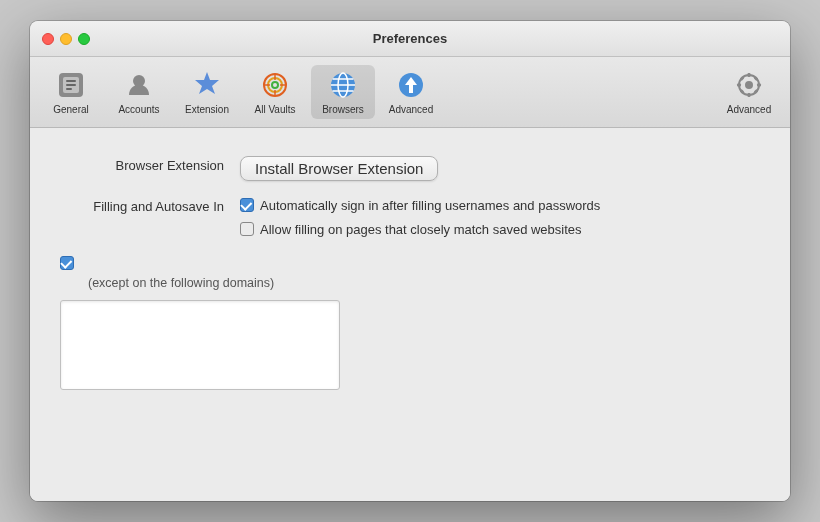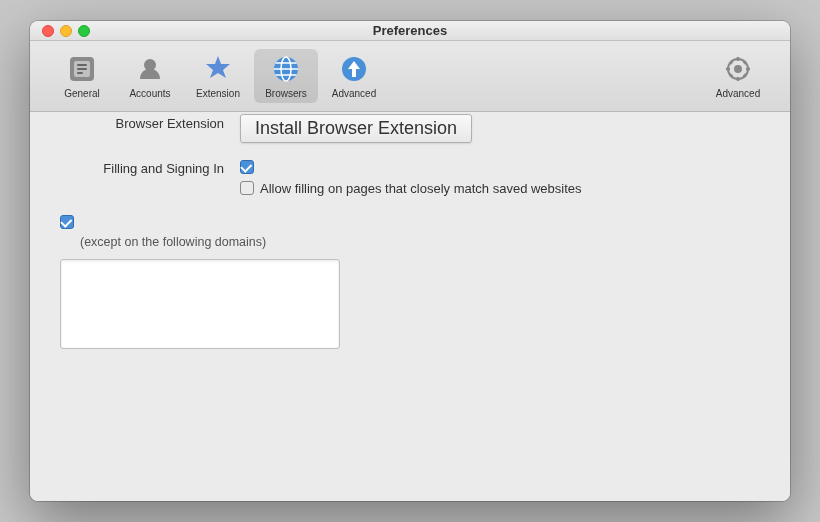--- a/index.html
+++ b/index.html
@@ -20,21 +20,21 @@
       background: #ececec;
       border-radius: 8px;
       box-shadow: 0 20px 60px rgba(0,0,0,0.4), 0 0 0 1px rgba(0,0,0,0.2);
       display: flex;
       flex-direction: column;
       overflow: hidden;
     }
 
     
     .titlebar {
-      height: 20px;
+      height: 36px;
       background: linear-gradient(to bottom, #f0f0f0, #e0e0e0);
       border-bottom: 1px solid #c0c0c0;
       display: flex;
       align-items: center;
       justify-content: center;
       position: relative;
       border-radius: 8px 8px 0 0;
       flex-shrink: 0;
     }
 
@@ -58,21 +58,21 @@
     .titlebar-title {
       font-size: 13px;
       font-weight: 600;
       color: #333;
     }
 
     
     .toolbar {
       background: linear-gradient(to bottom, #e8e8e8, #d8d8d8);
       border-bottom: 1px solid #b8b8b8;
-      padding: 8px 20px;
+      padding: 8px 9px;
       display: flex;
       align-items: center;
       justify-content: center;
       flex-shrink: 0;
     }
 
     .toolbar-inner {
       display: flex;
       align-items: flex-start;
       gap: 4px;
@@ -111,21 +111,21 @@
       white-space: nowrap;
     }
 
     .toolbar-spacer {
       flex: 1;
     }
 
     
     .content {
       flex: 1;
-      padding: 2px 30px;
+      padding: 28px 30px;
       background: #ebebeb;
       overflow-y: auto;
     }
 
     .pref-row {
       display: flex;
       align-items: flex-start;
       margin-bottom: 16px;
     }
 
@@ -146,22 +146,22 @@
       flex-direction: column;
       gap: 6px;
     }
 
     
     .install-button {
       display: inline-block;
       padding: 3px 14px;
       background: linear-gradient(to bottom, #f9f9f9, #e8e8e8);
       border: 1px solid #b0b0b0;
-      border-radius: 3px;
-      font-size: 18px;
+      border-radius: 8px;
+      font-size: 15px;
       color: #333;
       cursor: pointer;
       box-shadow: 0 1px 2px rgba(0,0,0,0.1);
       align-self: flex-start;
     }
 
     
     .checkbox-row {
       display: flex;
       align-items: flex-start;
@@ -274,20 +274,34 @@
 
       <div class="toolbar-item">
         <div class="toolbar-icon">
           <svg class="toolbar-svg" viewBox="0 0 32 32">
             <polygon points="16,3 19,11 28,11 21,17 24,25 16,20 8,25 11,17 4,11 13,11" fill="#5b8dd9"></polygon>
           </svg>
         </div>
         <span class="toolbar-label">Extension</span>
       </div>
 
+      <div class="toolbar-item">
+        <div class="toolbar-icon">
+          <svg class="toolbar-svg" viewBox="0 0 32 32">
+            <circle cx="16" cy="16" r="11" fill="none" stroke="#e06020" stroke-width="2"></circle>
+            <circle cx="16" cy="16" r="7" fill="none" stroke="#e0a020" stroke-width="2"></circle>
+            <circle cx="16" cy="16" r="3" fill="none" stroke="#40b040" stroke-width="2"></circle>
+            <line x1="16" y1="5" x2="16" y2="11" stroke="#e06020" stroke-width="1.5"></line>
+            <line x1="16" y1="21" x2="16" y2="27" stroke="#e06020" stroke-width="1.5"></line>
+            <line x1="5" y1="16" x2="11" y2="16" stroke="#e06020" stroke-width="1.5"></line>
+            <line x1="21" y1="16" x2="27" y2="16" stroke="#e06020" stroke-width="1.5"></line>
+          </svg>
+        </div>
+        <span class="toolbar-label">All Vaults</span>
+      </div>
 
       <div class="toolbar-item active">
         <div class="toolbar-icon">
           <svg class="toolbar-svg" viewBox="0 0 32 32">
             <circle cx="16" cy="16" r="12" fill="#4a90d9"></circle>
             <ellipse cx="16" cy="16" rx="5" ry="12" fill="none" stroke="white" stroke-width="1.5"></ellipse>
             <line x1="4" y1="16" x2="28" y2="16" stroke="white" stroke-width="1.5"></line>
             <line x1="5.5" y1="10" x2="26.5" y2="10" stroke="white" stroke-width="1.5"></line>
             <line x1="5.5" y1="22" x2="26.5" y2="22" stroke="white" stroke-width="1.5"></line>
           </svg>
@@ -332,38 +346,39 @@
   <div class="content">
 
     <div class="pref-row">
       <div class="pref-label">Browser Extension</div>
       <div class="pref-content">
         <button class="install-button">Install Browser Extension</button>
       </div>
     </div>
 
     <div class="pref-row">
-      <div class="pref-label">Filling and Signing In</div>
+      <div class="pref-label">Filling and Autosave In</div>
       <div class="pref-content">
         <div class="checkbox-row">
           <div class="checkbox checked"></div>
+          <span class="checkbox-text">Automatically sign in after filling usernames and passwords</span>
         </div>
         <div class="checkbox-row">
           <div class="checkbox"></div>
           <span class="checkbox-text">Allow filling on pages that closely match saved websites</span>
         </div>
       </div>
     </div>
 
     <div class="pref-row">
       <div class="pref-content">
         <div class="checkbox-row">
           <div class="checkbox checked"></div>
         </div>
-        <span class="pref-sub-text" style="margin-left: 20px;">(except on the following domains)</span>
+        <span class="pref-sub-text" style="margin-left: 28px;">(except on the following domains)</span>
         <div class="textarea-wrapper">
           <textarea class="domain-textarea" style=""></textarea>
         </div>
       </div>
     </div>
 
 
   </div>
 </div>
 

